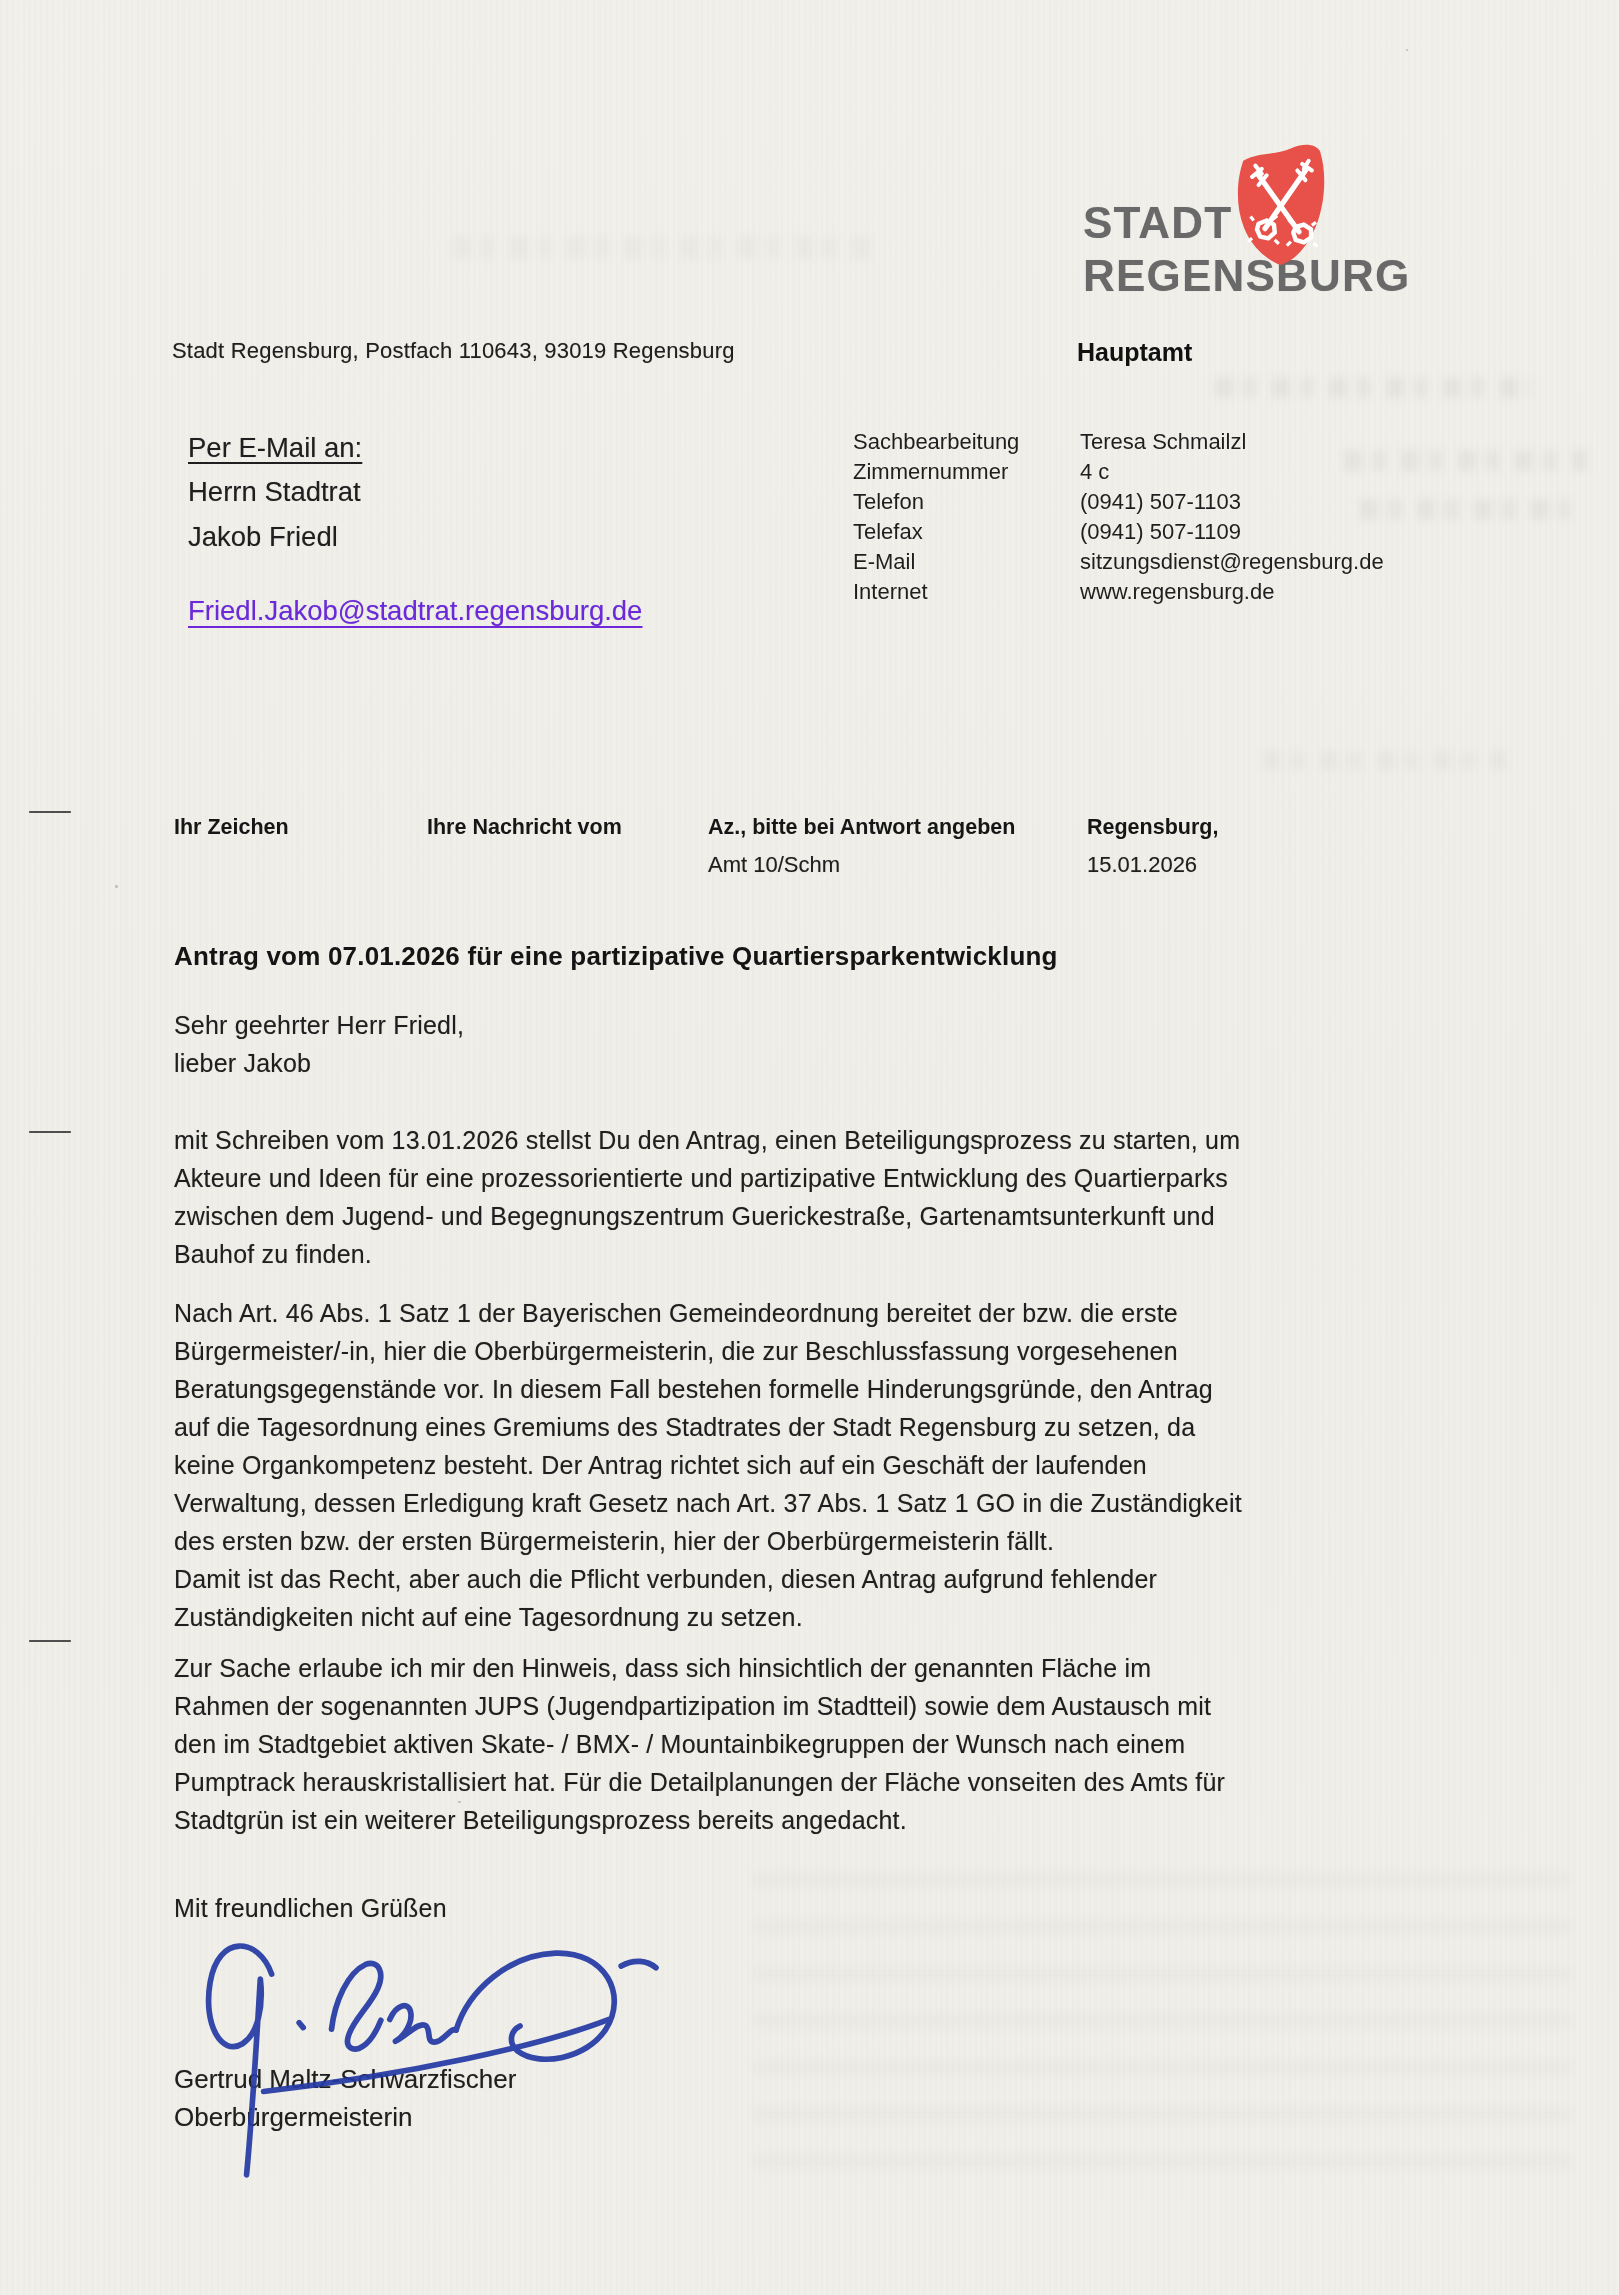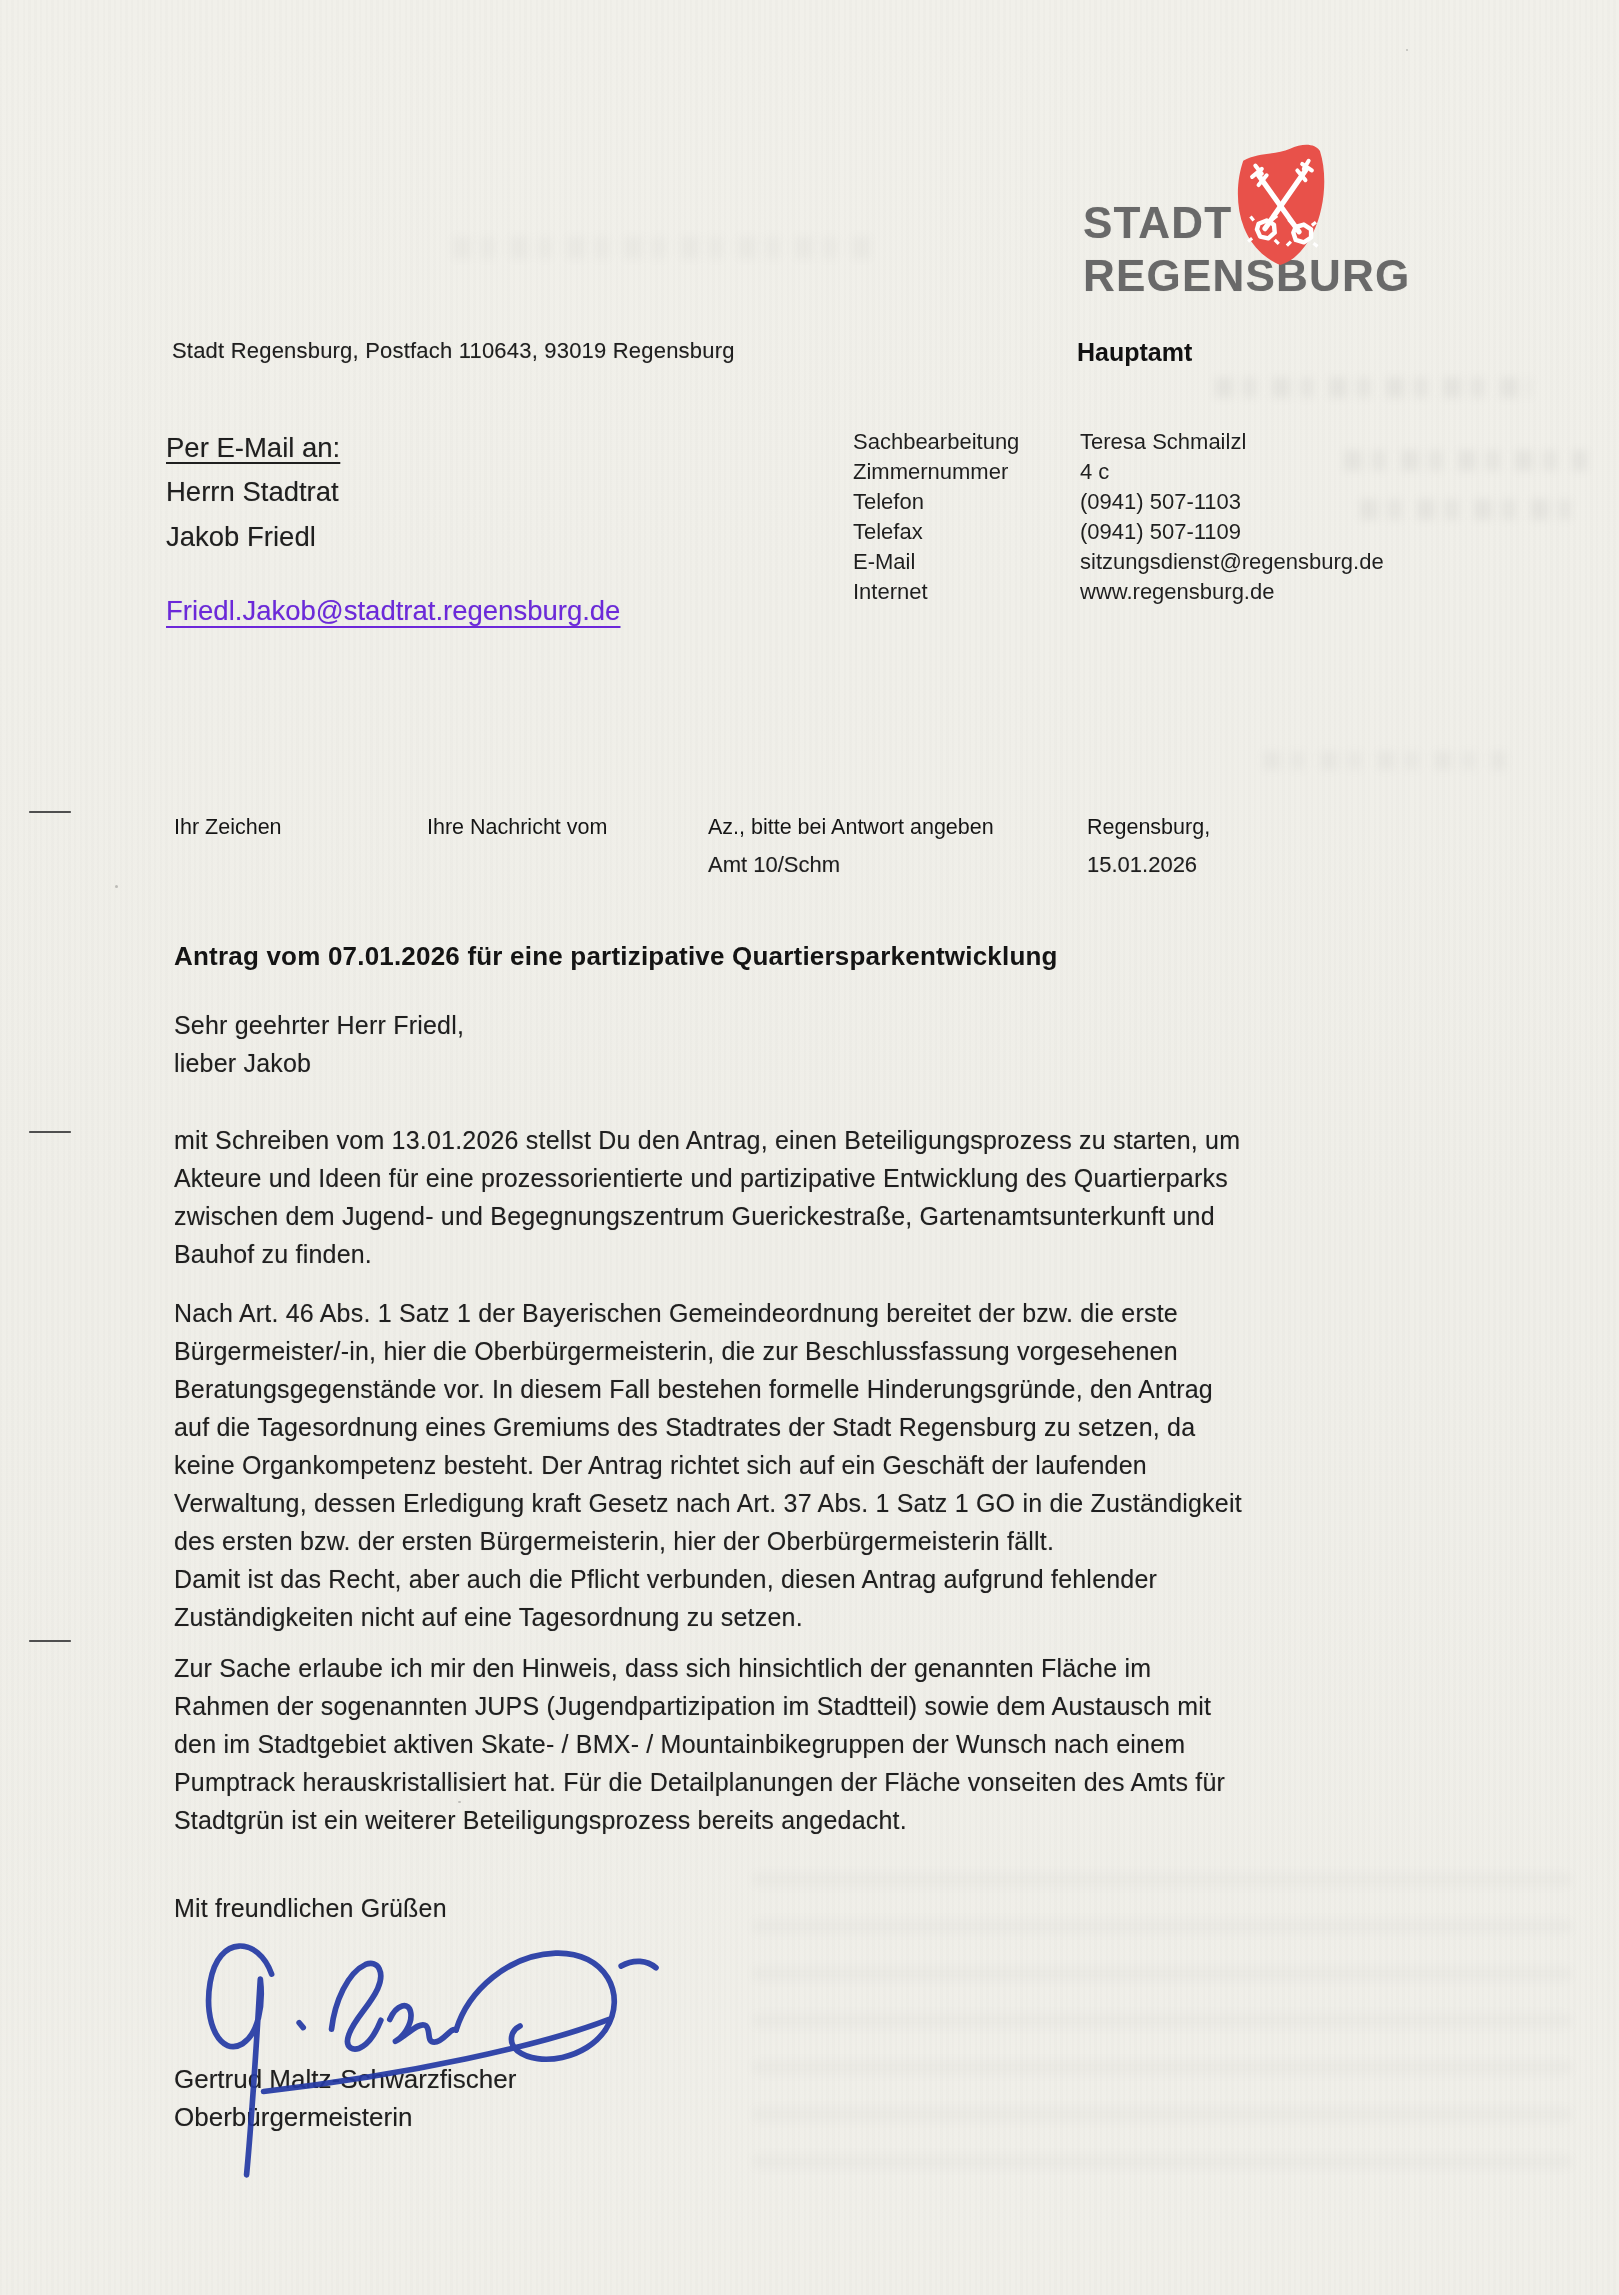--- a/index.html
+++ b/index.html
@@ -22,34 +22,34 @@
   
   .sender-line{left:172px;top:338px;font-size:22px;letter-spacing:0.2px;}
   .logo-word{left:1083px;color:#696969;font-weight:bold;letter-spacing:1.2px;
     font-size:44px;line-height:44px;text-shadow:0 0 0.8px rgba(105,105,105,.4);text-align:right;}
   .logo-word.l1{top:201px;}
   .logo-word.l2{top:254px;}
   .logo-shield{left:1234px;top:143px;}
   .dept{left:1077px;top:338px;font-size:25px;font-weight:bold;color:#111;}
 
   
-  .rec{left:166px;font-size:27.5px;line-height:31px;}
+  .rec{left:188px;font-size:27.5px;line-height:31px;}
   .rec.delivery{top:432px;text-decoration:underline;text-underline-offset:4.9px;}
   .rec.r1{top:476px;}
   .rec.r2{top:521px;}
   .rec.email{top:595px;color:#6d28d9;text-underline-offset:5.7px;text-shadow:0 0 0.8px rgba(45,86,180,.35);}
 
   
   .contact{left:853px;top:427px;font-size:22px;line-height:30px;}
   .contact-row{display:flex;}
   .contact-label{width:227px;flex:0 0 227px;}
   .contact-value{white-space:nowrap;}
 
   
-  .ref-label{top:815px;font-size:21.5px;font-weight:normal;color:#161616;}
+  .ref-label{top:815px;font-size:21.5px;font-weight:bold;color:#161616;}
   .ref-value{top:852px;font-size:22px;}
   .c1{left:174px;} .c2{left:427px;} .c3{left:708px;} .c4{left:1087px;}
 
   
   .subject{left:174px;top:941px;font-size:26px;font-weight:bold;color:#141414;letter-spacing:0.2px;}
   .body-text{left:174px;width:1296px;font-size:25px;line-height:38px;white-space:pre-line;letter-spacing:0.2px;}
   .salutation{top:1006px;}
   .para1{top:1121px;}
   .para2{top:1294px;}
   .para3{top:1649px;}

